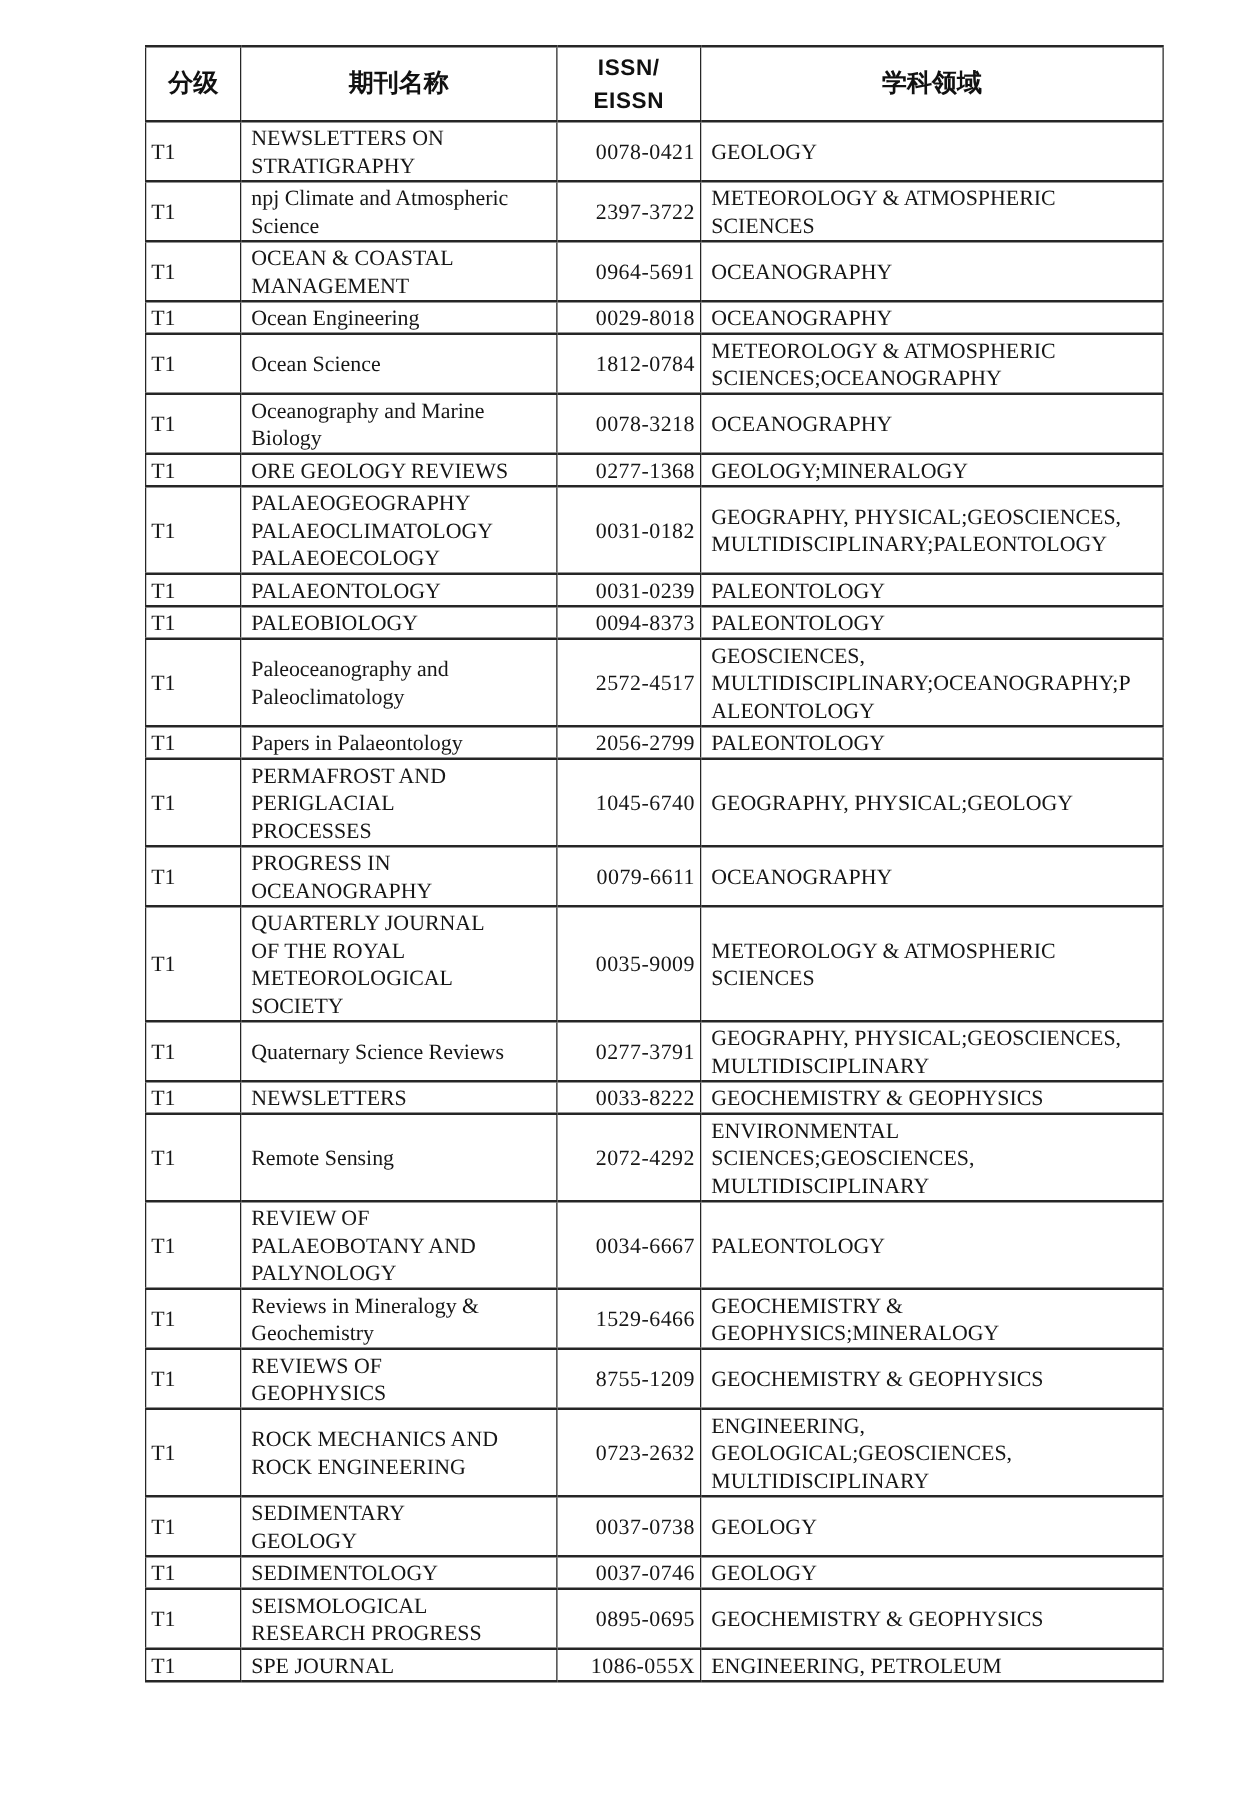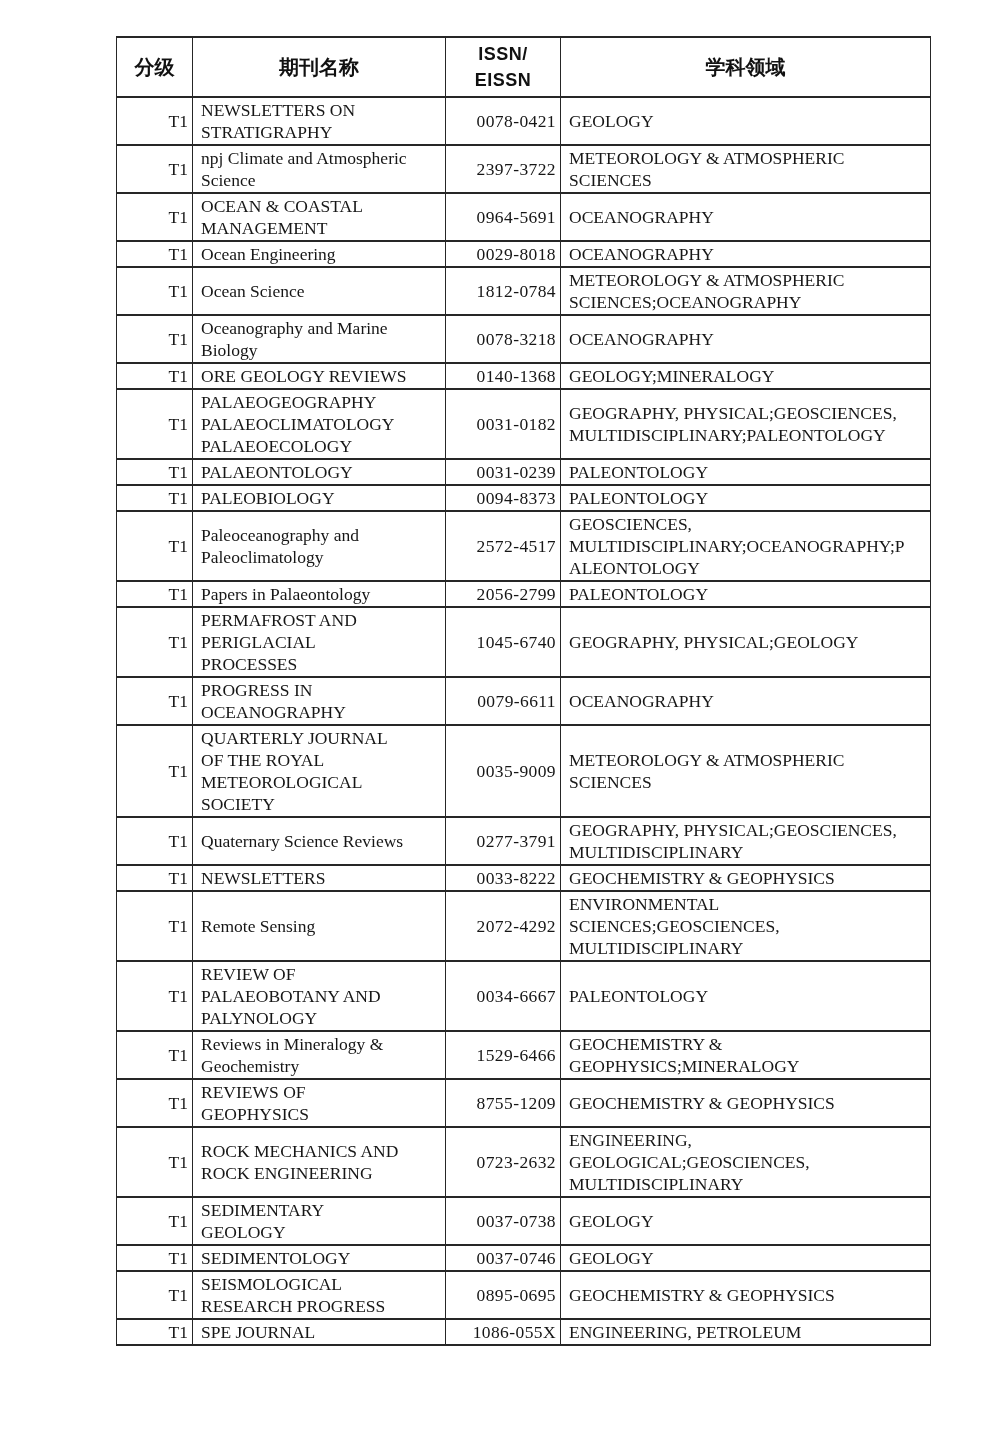--- a/index.html
+++ b/index.html
@@ -44,21 +44,21 @@
   .journal-table th.h-issn {
     font-size: 18px;
     letter-spacing: 0.5px;
   }
   .journal-table td {
     font-size: 17.5px;
     line-height: 22px;
     padding: 1px 4px;
   }
   td.col-grade {
-    text-align: right;
+    text-align: left;
   }
   td.col-name {
     text-align: left;
     padding-left: 8px;
     padding-right: 4px;
     white-space: pre-line;
     margin-left: 16px;
   }
   td.col-issn {
     text-align: right;
@@ -139,21 +139,21 @@
         <tr>
           <td class="col-grade">T1</td>
           <td class="col-name">Oceanography and Marine
 Biology</td>
           <td class="col-issn">0078-3218</td>
           <td class="col-field">OCEANOGRAPHY</td>
         </tr>
         <tr>
           <td class="col-grade">T1</td>
           <td class="col-name">ORE GEOLOGY REVIEWS</td>
-          <td class="col-issn">0140-1368</td>
+          <td class="col-issn">0277-1368</td>
           <td class="col-field">GEOLOGY;MINERALOGY</td>
         </tr>
         <tr>
           <td class="col-grade">T1</td>
           <td class="col-name">PALAEOGEOGRAPHY
 PALAEOCLIMATOLOGY
 PALAEOECOLOGY</td>
           <td class="col-issn">0031-0182</td>
           <td class="col-field">GEOGRAPHY, PHYSICAL;GEOSCIENCES, MULTIDISCIPLINARY;PALEONTOLOGY</td>
         </tr>

